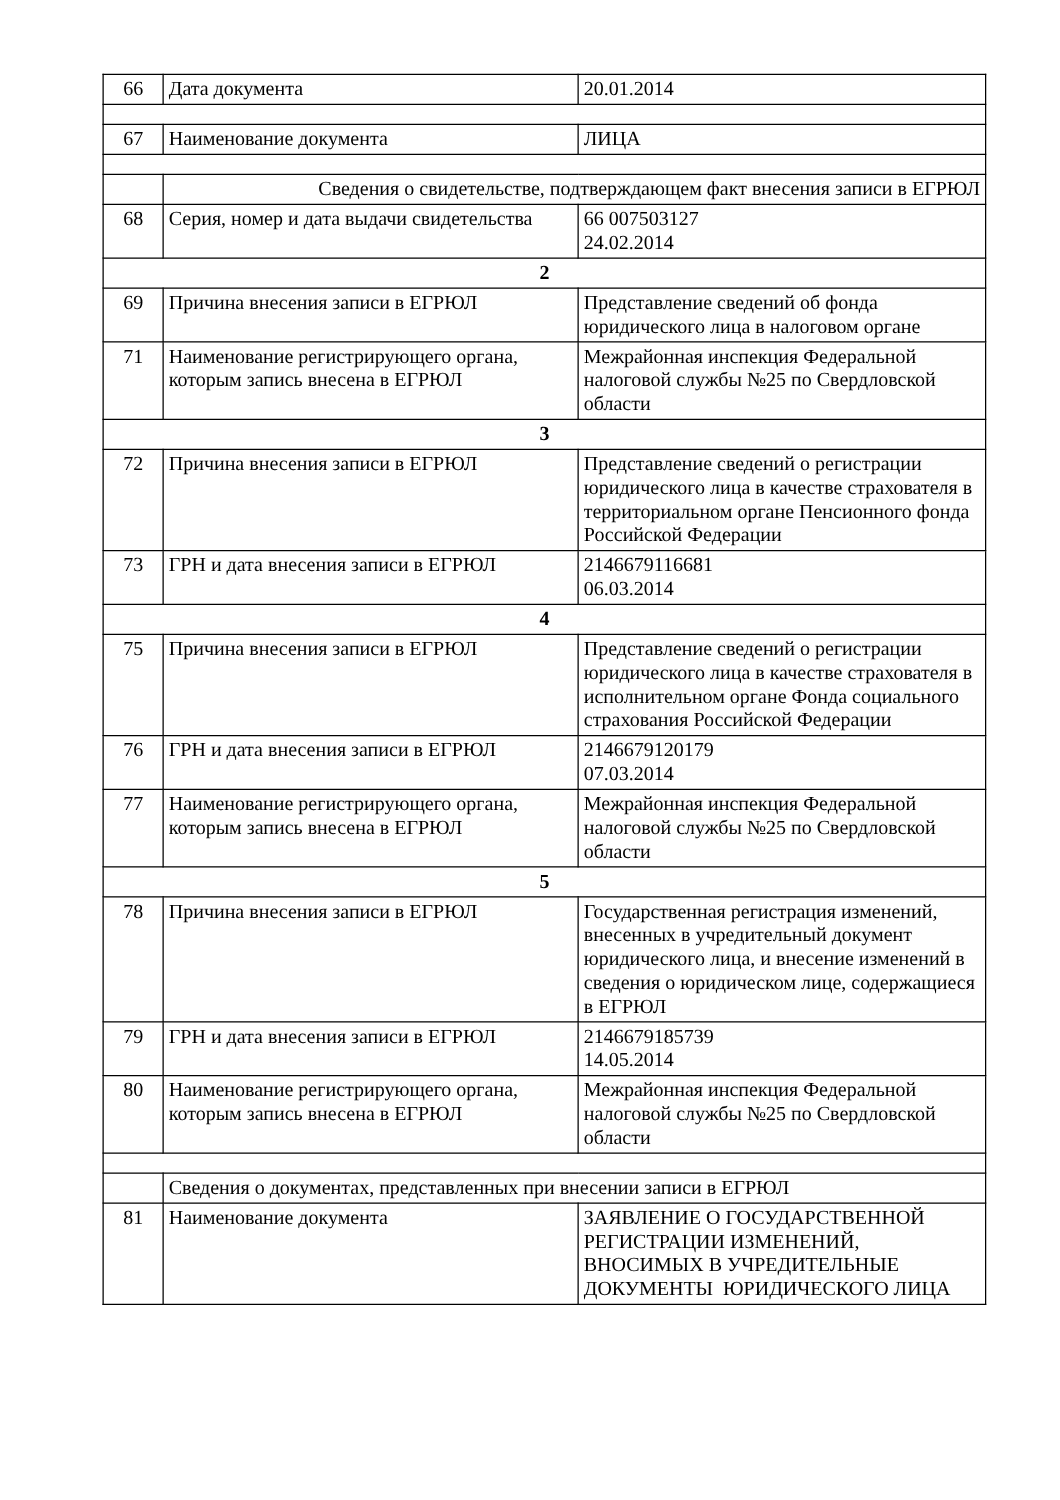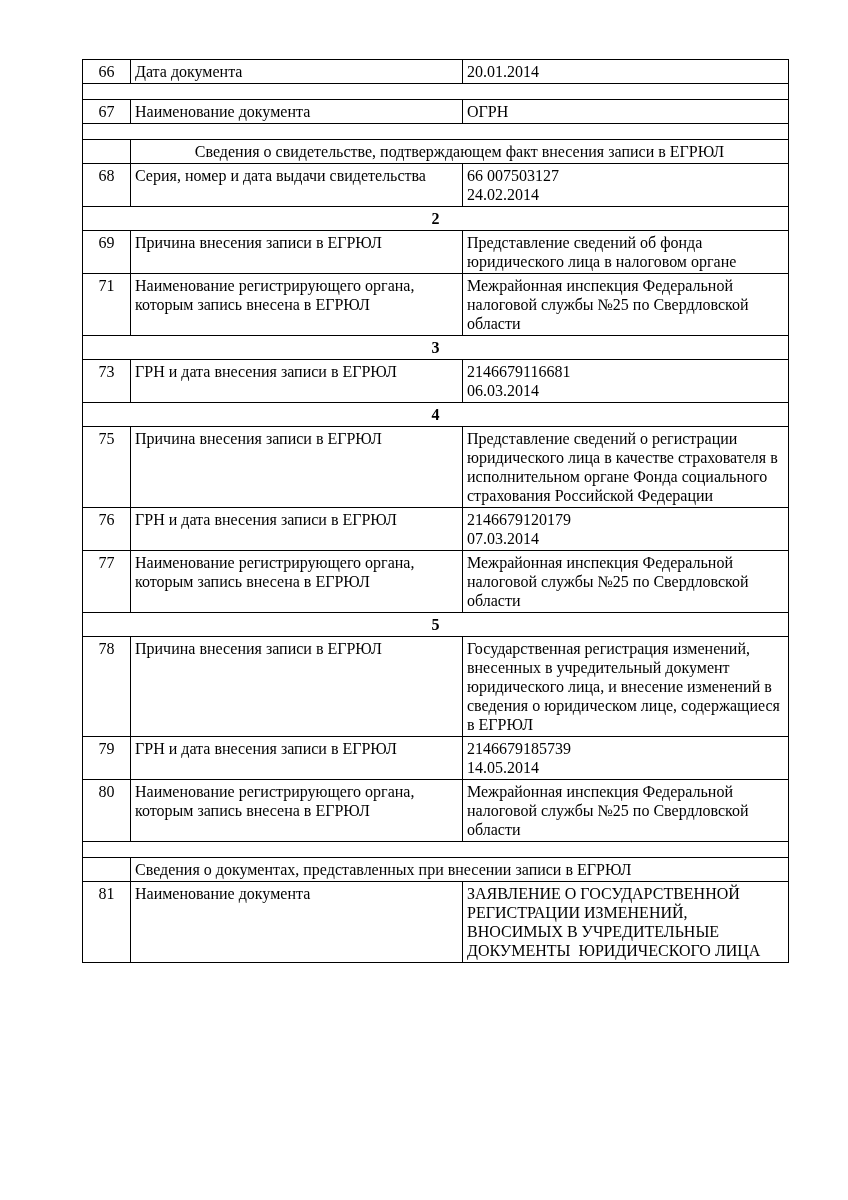--- a/index.html
+++ b/index.html
@@ -39,21 +39,21 @@
   td.spacer-cell {
     height: 11px;
     padding: 0;
   }
   td.group-cell {
     text-align: center;
     font-weight: bold;
     padding: 1px 4px;
   }
   td.section-cell {
-    text-align: center;
+    text-align: right;
   }
   td.section-cell.left {
     text-align: left;
   }
   .value-line {
     white-space: pre-wrap;
   }
   .footer {
     position: absolute;
     left: 78px;
@@ -95,21 +95,21 @@
             <div class="value-line">20.01.2014</div>
           </td>
         </tr>
         <tr>
           <td class="spacer-cell" colspan="3"></td>
         </tr>
         <tr>
           <td class="num-cell">67</td>
           <td class="label-cell">Наименование документа</td>
           <td class="value-cell">
-            <div class="value-line">ОГРН</div>
+            <div class="value-line">ЛИЦА</div>
           </td>
         </tr>
         <tr>
           <td class="spacer-cell" colspan="3"></td>
         </tr>
         <tr>
           <td class="num-cell"></td>
           <td class="section-cell" colspan="2">Сведения о свидетельстве, подтверждающем факт внесения записи в ЕГРЮЛ</td>
         </tr>
         <tr>
@@ -132,20 +132,27 @@
         </tr>
         <tr>
           <td class="num-cell">71</td>
           <td class="label-cell">Наименование регистрирующего органа, которым запись внесена в ЕГРЮЛ</td>
           <td class="value-cell">
             <div class="value-line">Межрайонная инспекция Федеральной налоговой службы №25 по Свердловской области</div>
           </td>
         </tr>
         <tr>
           <td class="group-cell" colspan="3">3</td>
+        </tr>
+        <tr>
+          <td class="num-cell">72</td>
+          <td class="label-cell">Причина внесения записи в ЕГРЮЛ</td>
+          <td class="value-cell">
+            <div class="value-line">Представление сведений о регистрации юридического лица в качестве страхователя в территориальном органе Пенсионного фонда Российской Федерации</div>
+          </td>
         </tr>
         <tr>
           <td class="num-cell">73</td>
           <td class="label-cell">ГРН и дата внесения записи в ЕГРЮЛ</td>
           <td class="value-cell">
             <div class="value-line">2146679116681</div>
             <div class="value-line">06.03.2014</div>
           </td>
         </tr>
         <tr>

